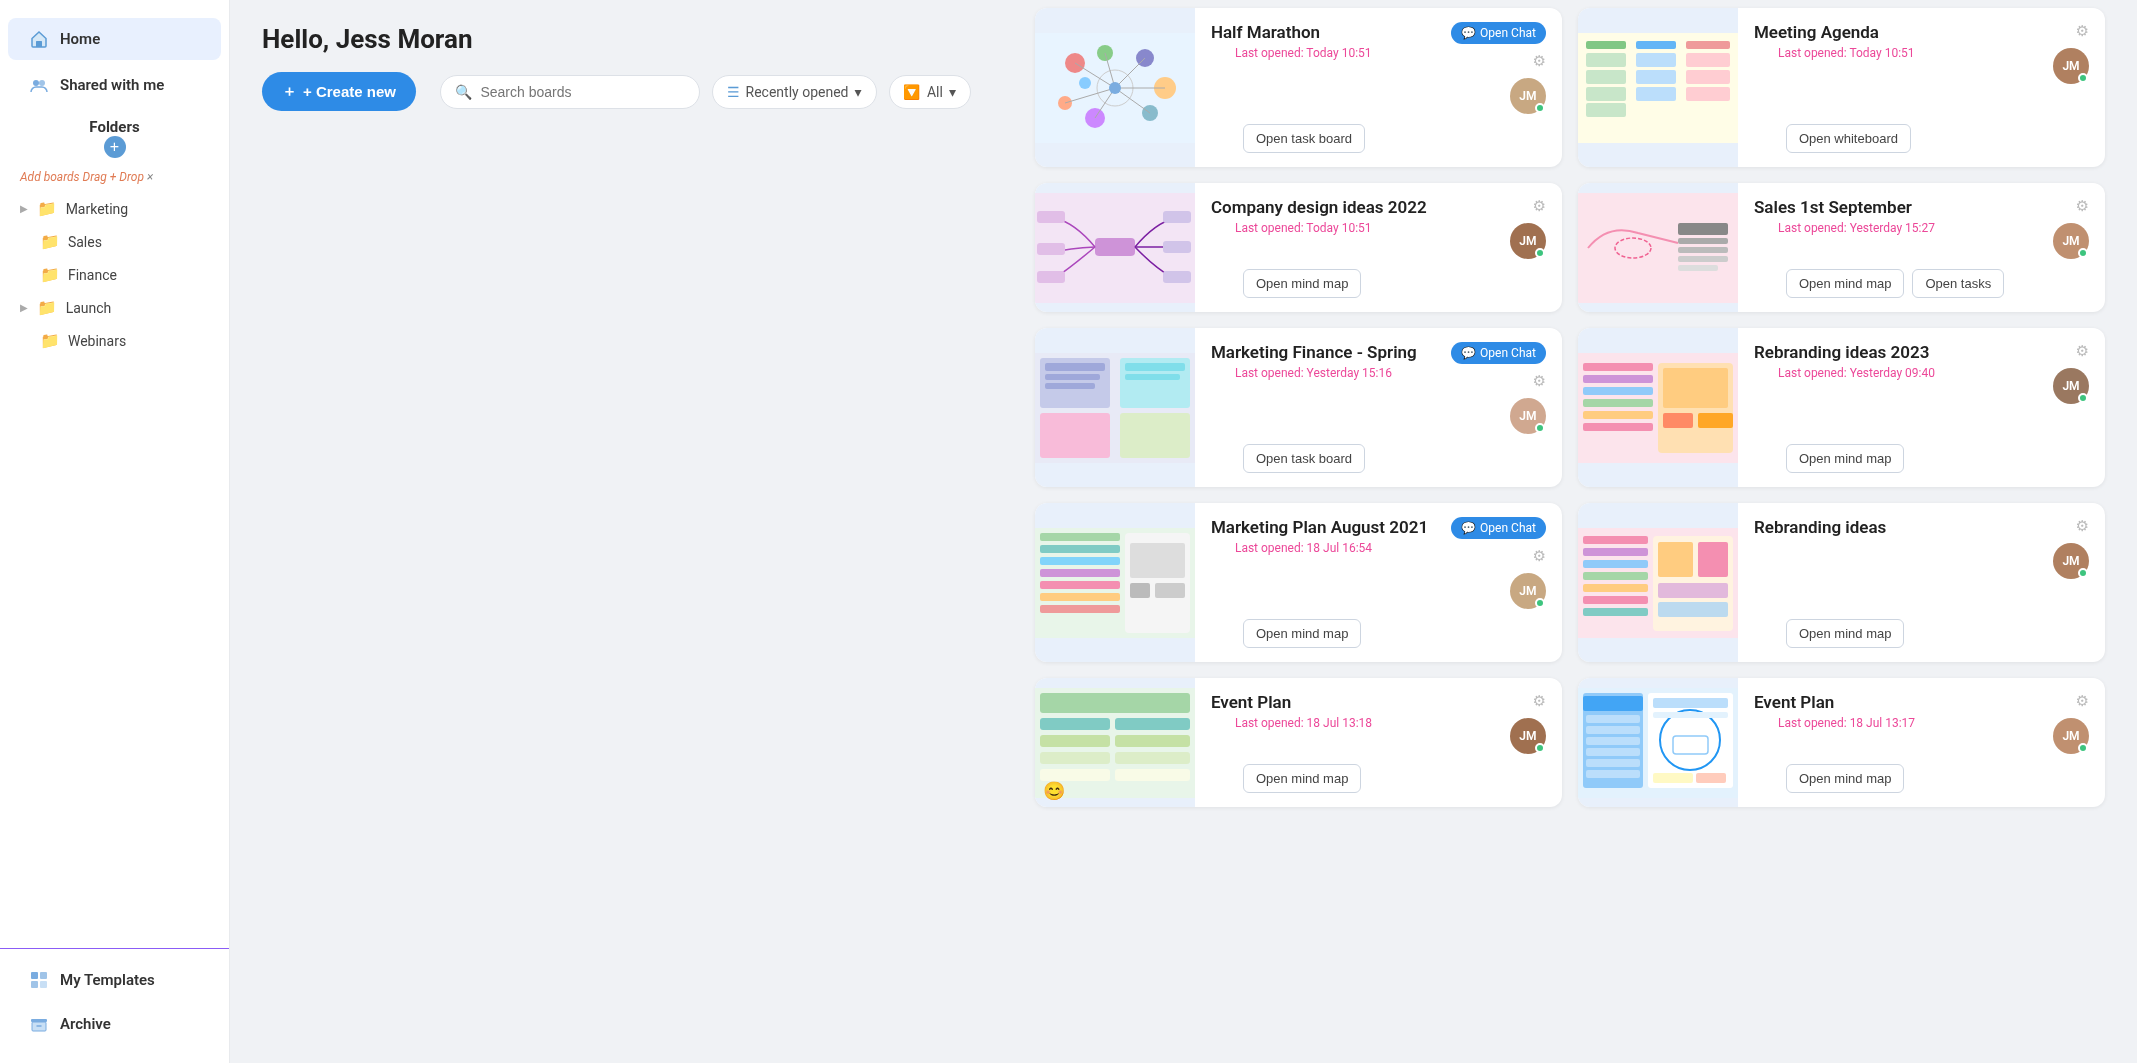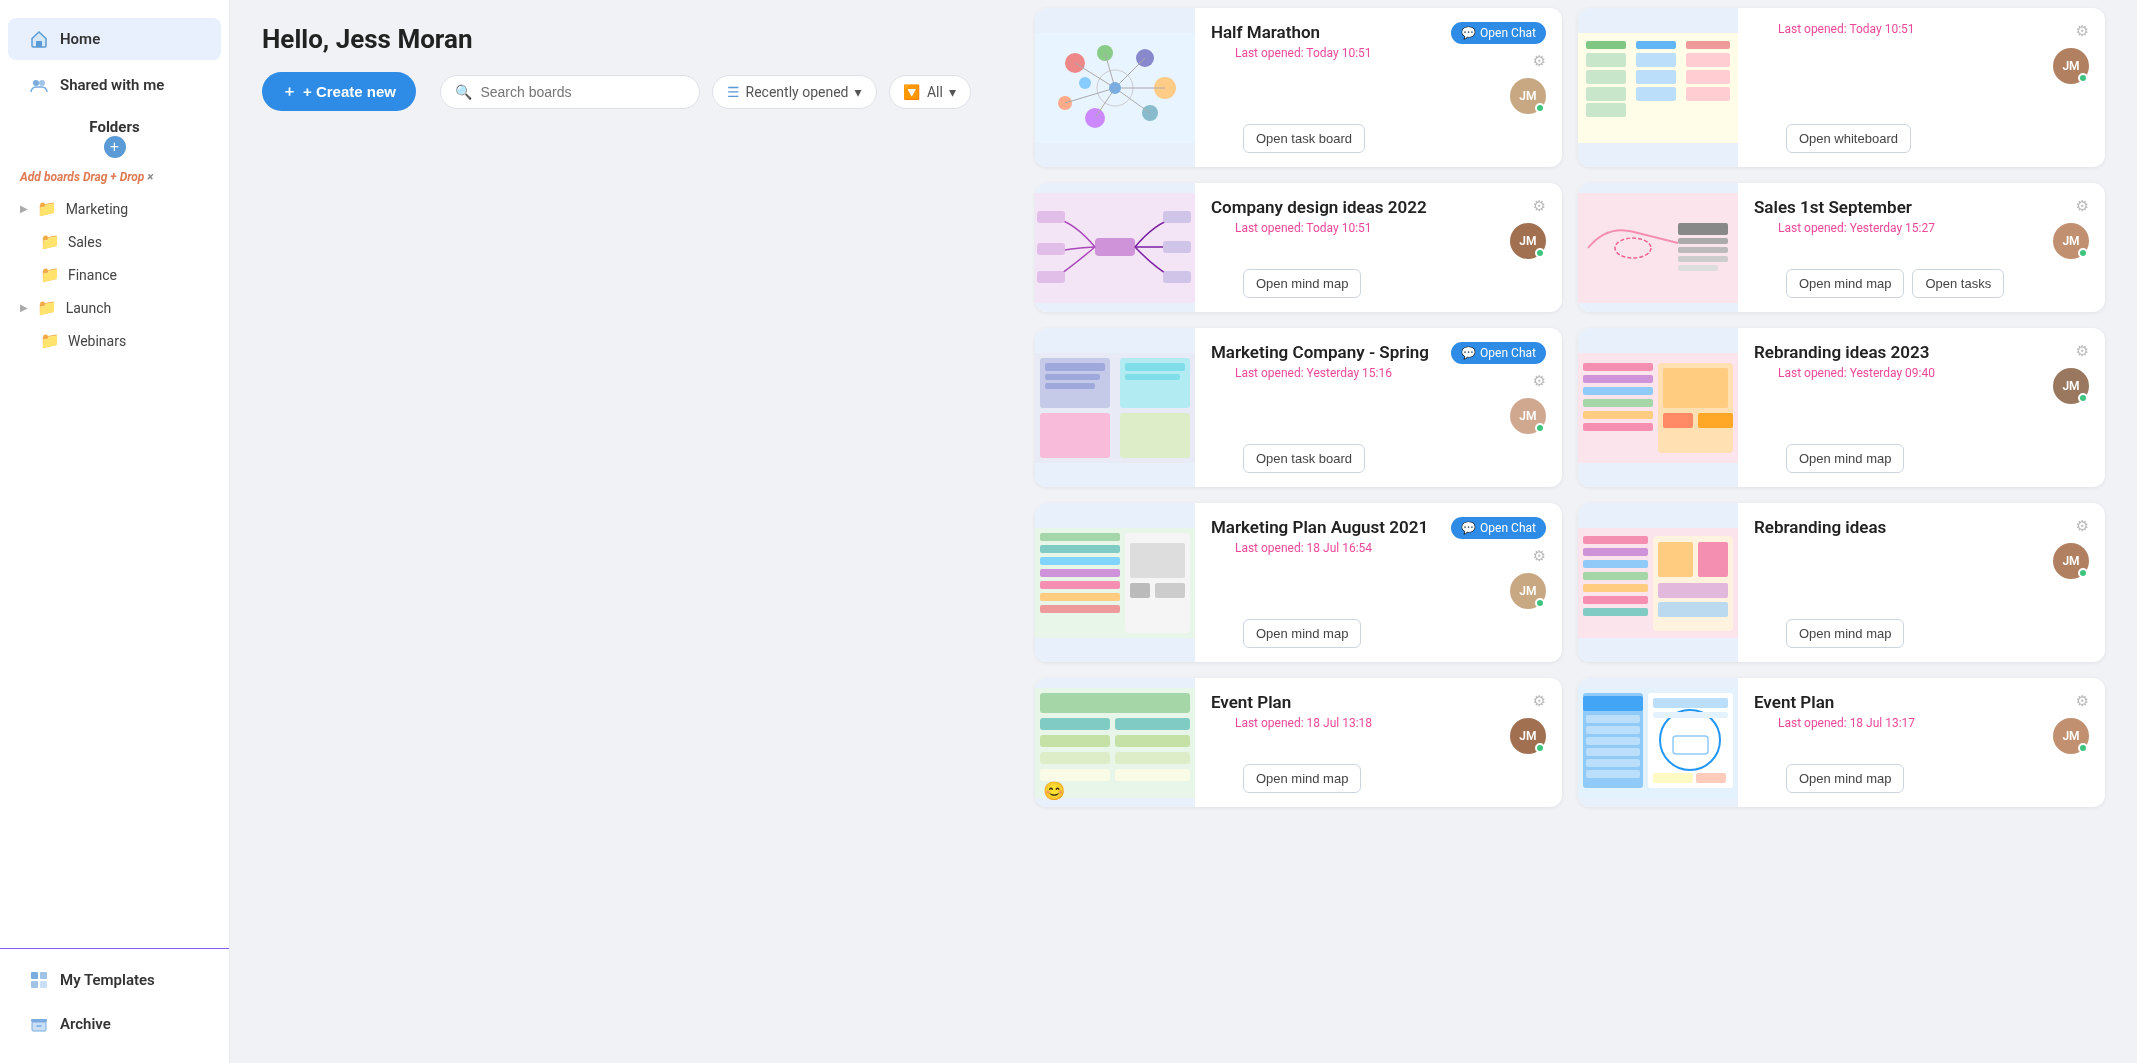--- a/index.html
+++ b/index.html
@@ -47,21 +47,21 @@
       border: none;
       cursor: pointer;
       font-size: 16px;
       display: flex; align-items: center; justify-content: center;
     }
     .drag-drop-hint {
       font-size: 12px;
       color: #888;
       padding: 2px 20px 8px;
     }
-    .drag-drop-hint span { color: #e07b54; font-style: italic; font-weight: bold; }
+    .drag-drop-hint span { color: #e07b54; font-style: italic; }
     .folder-item {
       display: flex;
       align-items: center;
       gap: 8px;
       padding: 7px 20px;
       cursor: pointer;
       font-size: 14px;
       color: #444;
     }
     .folder-icon { color: #7aace0; font-size: 16px; }
@@ -421,20 +421,21 @@
       <rect x="108" y="37" width="44" height="14" rx="2" fill="#ffcdd2"></rect>
       <rect x="8" y="54" width="40" height="14" rx="2" fill="#c8e6c9"></rect>
       <rect x="8" y="70" width="40" height="14" rx="2" fill="#c8e6c9"></rect>
       <rect x="108" y="54" width="44" height="14" rx="2" fill="#ffcdd2"></rect>
     </svg>
 
     </div>
     <div class="card-body">
       <div class="card-top">
         <div class="card-info">
+          <div class="card-title">Meeting Agenda</div>
           <div class="card-meta">Last opened: Today 10:51</div>
         </div>
         <div class="card-right">
 
           <span class="gear-icon">⚙</span>
           <div style="width:36px;height:36px;border-radius:50%;background:#b08060;display:flex;align-items:center;justify-content:center;font-size:12px;font-weight:600;color:#fff;position:relative;">
     JM
     <div style="position:absolute;bottom:1px;right:1px;width:10px;height:10px;background:#3dc47e;border-radius:50%;border:2px solid #fff;"></div>
   </div>
         </div>
@@ -531,21 +532,21 @@
       <rect x="10" y="21" width="55" height="6" rx="2" fill="#9fa8da"></rect>
       <rect x="10" y="30" width="50" height="6" rx="2" fill="#9fa8da"></rect>
       <rect x="90" y="10" width="60" height="8" rx="2" fill="#80deea"></rect>
       <rect x="90" y="21" width="55" height="6" rx="2" fill="#80deea"></rect>
     </svg>
 
     </div>
     <div class="card-body">
       <div class="card-top">
         <div class="card-info">
-          <div class="card-title">Marketing Company - Spring</div>
+          <div class="card-title">Marketing Finance - Spring</div>
           <div class="card-meta">Last opened: Yesterday 15:16</div>
         </div>
         <div class="card-right">
           <div class="chat-badge"><span style="font-size:12px;">💬</span>Open Chat</div>
           <span class="gear-icon">⚙</span>
           <div style="width:36px;height:36px;border-radius:50%;background:#d0a890;display:flex;align-items:center;justify-content:center;font-size:12px;font-weight:600;color:#fff;position:relative;">
     JM
     <div style="position:absolute;bottom:1px;right:1px;width:10px;height:10px;background:#3dc47e;border-radius:50%;border:2px solid #fff;"></div>
   </div>
         </div>

